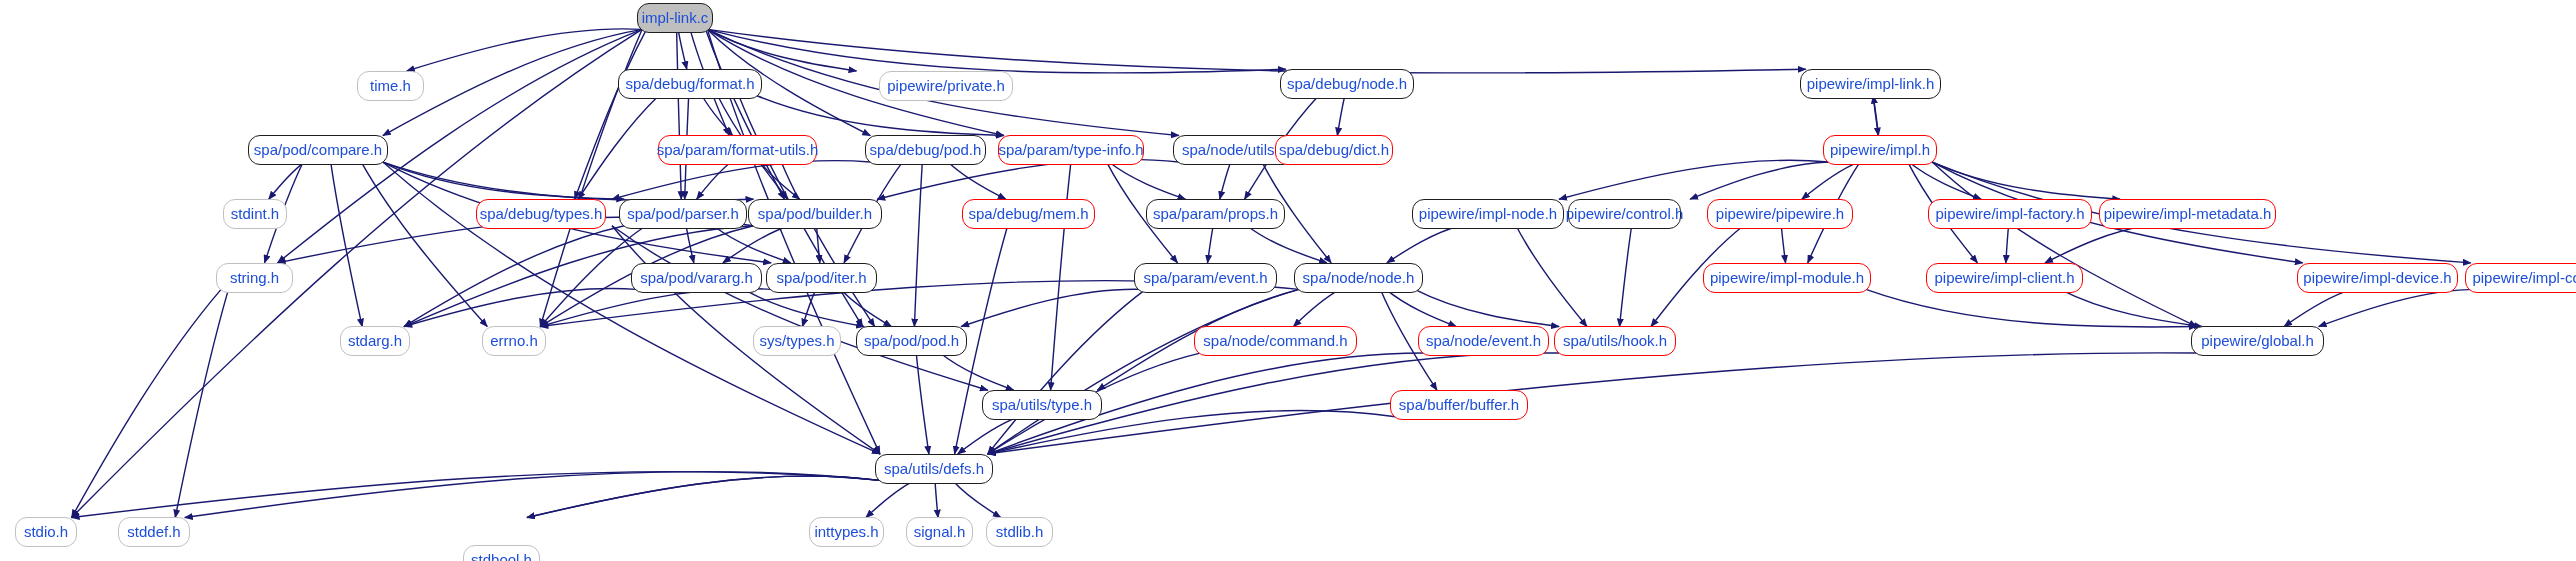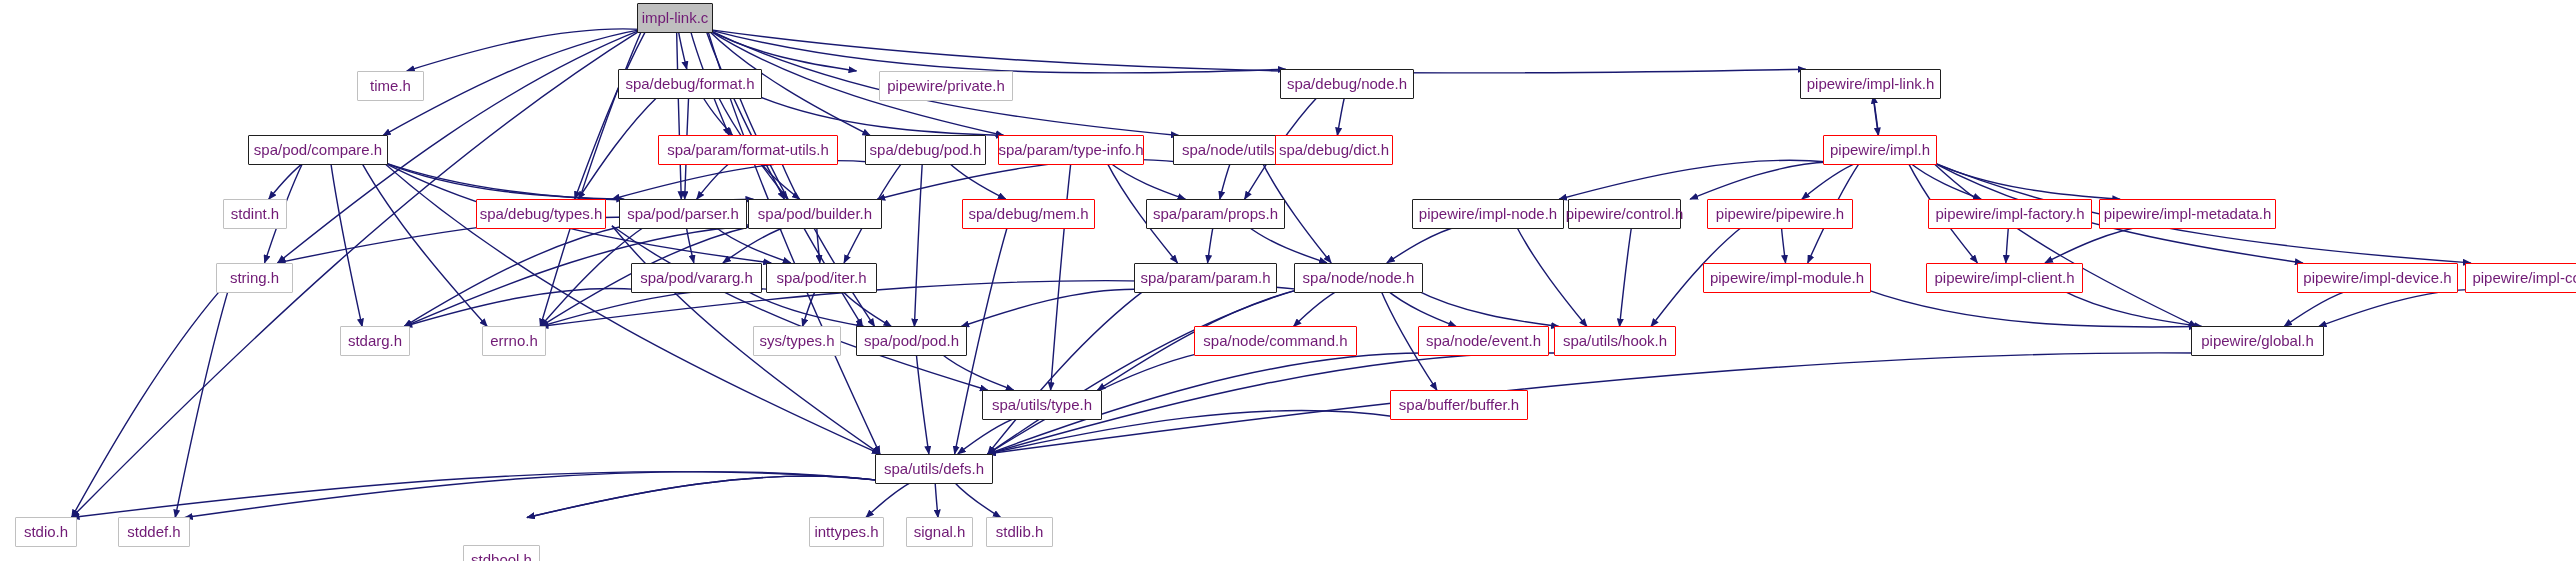--- a/index.html
+++ b/index.html
@@ -17,24 +17,24 @@
     position:absolute;
     box-sizing:border-box;
     display:flex;
     align-items:center;
     justify-content:center;
     height:26.5px;
     padding:14px 8px;
     font-size:15px;
     line-height:16px;
     white-space:nowrap;
-    color:#701a75;
+    color:#1d4ed8;
     background:#ffffff;
     border:0.9px solid #000000;
-    border-radius:1px;
+    border-radius:12px;
     z-index:5;
   }
   
   .n-plain   { border:0.9px solid #c0c0c0; background:#ffffff; }
   .n-bold    { border:1.8px solid #1f1f1f; background:#ffffff; }
   .n-red     { border:1.8px solid #ff0000; background:#ffffff; }
   .n-root    { border:1.8px solid #1f1f1f; background:#bfbfbf; }
 </style>
 </head>
 <body>
@@ -164,41 +164,41 @@
       </g>
   </svg>
   <div id="nodes">
       <div class="node n-root" style="left: 637px; top: 2.7px; width: 76px;">impl-link.c</div>
       <div class="node n-plain" style="left: 357px; top: 71px; width: 67px;">time.h</div>
       <div class="node n-bold" style="left: 618px; top: 69px; width: 144px;">spa/debug/format.h</div>
       <div class="node n-plain" style="left: 841px; top: 71px; width: 134px; margin-left: 38px;">pipewire/private.h</div>
       <div class="node n-bold" style="left: 1280px; top: 69px; width: 134px;">spa/debug/node.h</div>
       <div class="node n-bold" style="left: 1800px; top: 69px; width: 141px;">pipewire/impl-link.h</div>
       <div class="node n-bold" style="left: 248px; top: 135px; width: 140px;">spa/pod/compare.h</div>
-      <div class="node n-red" style="left: 658px; top: 135px; width: 180px;">spa/param/format-utils.h</div>
+      <div class="node n-red" style="left: 658px; top: 135px; width: 159px;">spa/param/format-utils.h</div>
       <div class="node n-bold" style="left: 865px; top: 135px; width: 121px;">spa/debug/pod.h</div>
       <div class="node n-red" style="left: 998px; top: 135px; width: 146px;">spa/param/type-info.h</div>
       <div class="node n-bold" style="left: 1173px; top: 135px; width: 123px;">spa/node/utils.h</div>
       <div class="node n-red" style="left: 1275px; top: 135px; width: 118px;">spa/debug/dict.h</div>
       <div class="node n-red" style="left: 1823px; top: 135px; width: 114px;">pipewire/impl.h</div>
       <div class="node n-plain" style="left: 223px; top: 199px; width: 64px;">stdint.h</div>
       <div class="node n-red" style="left: 476px; top: 199px; width: 130px;">spa/debug/types.h</div>
       <div class="node n-bold" style="left: 619px; top: 199px; width: 128px;">spa/pod/parser.h</div>
       <div class="node n-bold" style="left: 748px; top: 199px; width: 134px;">spa/pod/builder.h</div>
       <div class="node n-red" style="left: 962px; top: 199px; width: 133px;">spa/debug/mem.h</div>
       <div class="node n-bold" style="left: 1146px; top: 199px; width: 139px;">spa/param/props.h</div>
       <div class="node n-bold" style="left: 1412px; top: 199px; width: 152px;">pipewire/impl-node.h</div>
       <div class="node n-bold" style="left: 1568px; top: 199px; width: 113px;">pipewire/control.h</div>
       <div class="node n-red" style="left: 1707px; top: 199px; width: 146px;">pipewire/pipewire.h</div>
       <div class="node n-red" style="left: 1928px; top: 199px; width: 164px;">pipewire/impl-factory.h</div>
       <div class="node n-red" style="left: 2099px; top: 199px; width: 177px;">pipewire/impl-metadata.h</div>
       <div class="node n-plain" style="left: 216px; top: 263px; width: 77px;">string.h</div>
       <div class="node n-bold" style="left: 631px; top: 263px; width: 131px;">spa/pod/vararg.h</div>
       <div class="node n-bold" style="left: 766px; top: 263px; width: 111px;">spa/pod/iter.h</div>
-      <div class="node n-bold" style="left: 1134px; top: 263px; width: 143px;">spa/param/param.h</div>
+      <div class="node n-bold" style="left: 1134px; top: 263px; width: 143px;">spa/param/event.h</div>
       <div class="node n-bold" style="left: 1294px; top: 263px; width: 129px;">spa/node/node.h</div>
       <div class="node n-red" style="left: 1703px; top: 263px; width: 168px;">pipewire/impl-module.h</div>
       <div class="node n-red" style="left: 1926px; top: 263px; width: 157px;">pipewire/impl-client.h</div>
       <div class="node n-red" style="left: 2297px; top: 263px; width: 161px;">pipewire/impl-device.h</div>
       <div class="node n-red" style="left: 2465px; top: 263px; width: 149px;">pipewire/impl-core.h</div>
       <div class="node n-plain" style="left: 340px; top: 326px; width: 70px;">stdarg.h</div>
       <div class="node n-plain" style="left: 482px; top: 326px; width: 64px;">errno.h</div>
       <div class="node n-plain" style="left: 753px; top: 326px; width: 88px;">sys/types.h</div>
       <div class="node n-bold" style="left: 856px; top: 326px; width: 111px;">spa/pod/pod.h</div>
       <div class="node n-red" style="left: 1194px; top: 326px; width: 163px;">spa/node/command.h</div>

